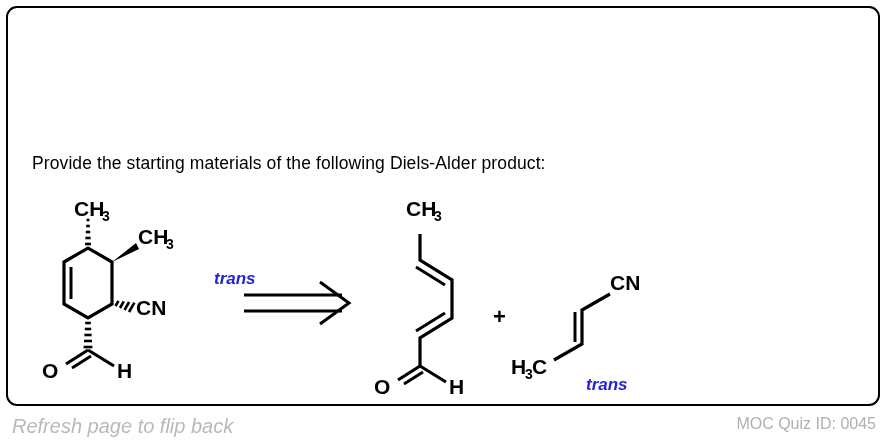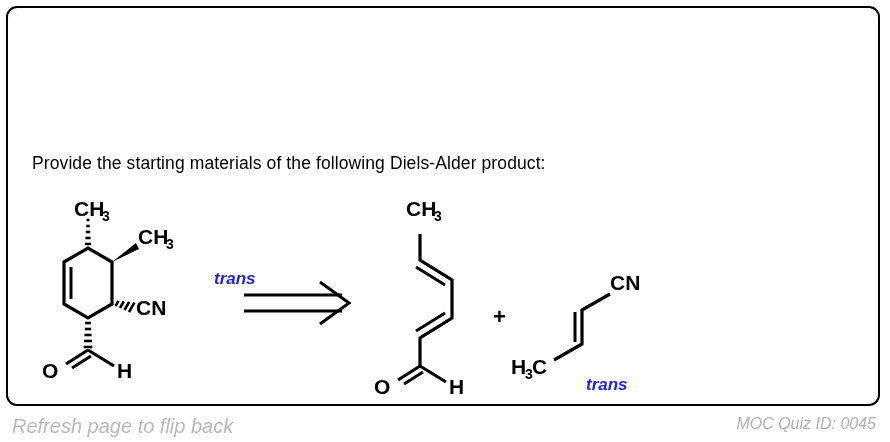--- a/index.html
+++ b/index.html
@@ -58,21 +58,20 @@
     color: #b9b9b9;
     white-space: nowrap;
   }
   #footer-right {
     position: absolute;
     right: 14px;
     top: 5px;
     font-size: 16px;
     color: #b0b0b0;
     white-space: nowrap;
-    font-style: italic;
   }
   .chem-label {
     font-family: "Liberation Sans", sans-serif;
     font-weight: bold;
     font-size: 21px;
     fill: #000000;
   }
   .chem-sub {
     font-family: "Liberation Sans", sans-serif;
     font-weight: bold;

